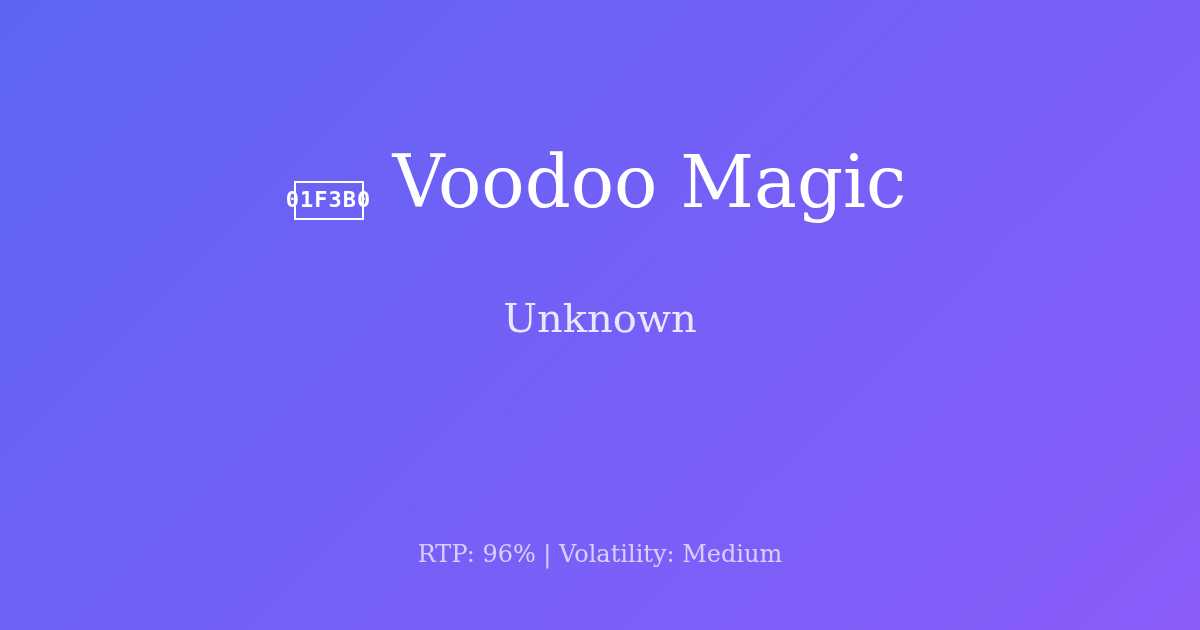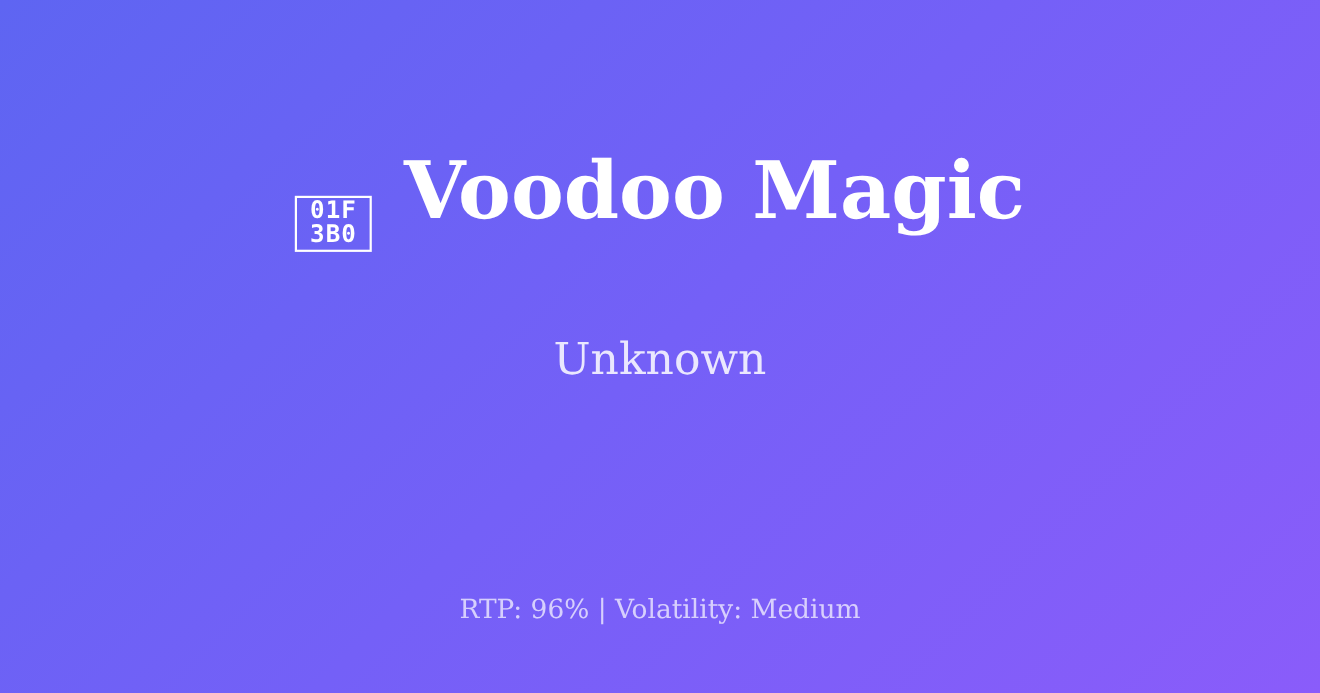--- a/index.html
+++ b/index.html
@@ -46,46 +46,46 @@
     display: flex;
     align-items: baseline;
     justify-content: center;
     gap: 29px;
     white-space: nowrap;
   }
 
   
   .tofu-glyph {
     display: inline-flex;
-    flex-direction: column;
+    flex-direction: row;
     align-items: center;
     justify-content: center;
     width: 70px;
-    height: 51px;
+    height: 39px;
     box-sizing: border-box;
     border: 2px solid #ffffff;
     position: relative;
     top: 0px;
     flex: 0 0 auto;
   }
 
   .tofu-glyph .tofu-row {
     font-family: "DejaVu Sans Mono", "Liberation Mono", monospace;
     font-size: 22px;
     line-height: 22px;
     font-weight: 700;
     color: #ffffff;
     letter-spacing: 1px;
   }
 
   .game-title {
     font-family: "DejaVu Serif", "Liberation Serif", serif;
     font-size: 72px;
     line-height: 72px;
-    font-weight: 700;
+    font-weight: 400;
     color: #ffffff;
     margin: 0;
     letter-spacing: 0px;
   }
 
   .game-provider {
     font-family: "DejaVu Serif", "Liberation Serif", serif;
     font-size: 40px;
     line-height: 40px;
     font-weight: 400;

